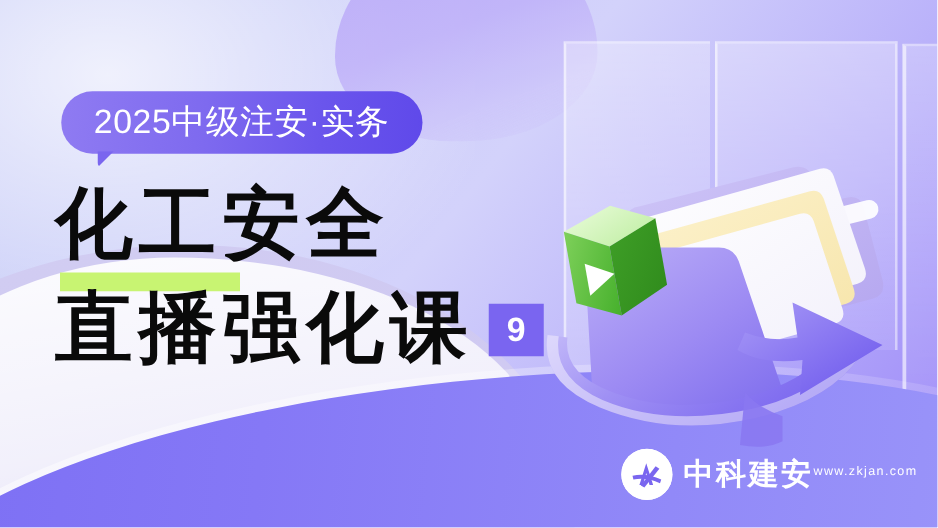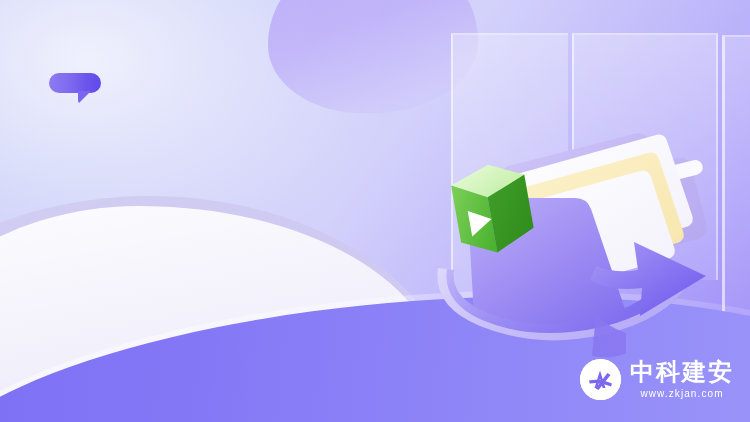--- a/index.html
+++ b/index.html
@@ -158,21 +158,21 @@
     align-items: center;
     gap: 9px;
   }
   .logo-mark {
     width: 41px; height: 41px;
     border-radius: 50%;
     background: #ffffff;
     position: relative;
     flex: 0 0 auto;
   }
-  .logo-text { display: flex; flex-direction: column; line-height: 1; text-align: center; }
+  .logo-text { display: flex; flex-direction: row; line-height: 1; }
   .logo-cn {
     color: #ffffff;
     font-size: 24px;
     font-weight: bold;
     letter-spacing: 2px;
     font-family: "Liberation Sans", "DejaVu Sans", sans-serif;
   }
   .logo-url {
     color: #ffffff;
     font-size: 10px;
@@ -269,24 +269,34 @@
         <path d="M30,38 L70,24 L104,40 L64,56 Z" fill="url(#gCubeTop)"></path>
         <path d="M30,38 L64,56 L64,112 L30,96 Z" fill="url(#gCubeFace)"></path>
         <path d="M64,56 L104,40 L104,94 L64,112 Z" fill="url(#gCubeSide)"></path>
         <path d="M42,66 L64,78 L42,92 Z" fill="#ffffff"></path>
       </g>
     </svg>
   </div>
 
   <div class="pill-wrap">
     <div class="pill">
+      <span>2025中级注安·实务</span>
       <span class="pill-tail"></span>
     </div>
   </div>
 
+  <div class="title-block">
+    <div class="title-line l1">
+      <span class="green-underline"></span>
+      <span class="title-text">化工安全</span>
+    </div>
+    <div class="title-line l2">
+      <span class="title-text">直播强化课</span><span class="ep-badge">9</span>
+    </div>
+  </div>
 
   <div class="logo">
     <div class="logo-mark">
       <svg width="41" height="41" viewBox="0 0 41 41" xmlns="http://www.w3.org/2000/svg">
         <circle cx="20.5" cy="20.5" r="20.5" fill="#ffffff"></circle>
         <path d="M14.5 29 L20 11.5 L25.5 29 L22.6 29 L20 19.4 L17.4 29 Z" fill="#7a66ef"></path>
         <path d="M9 21.5 Q20 19 32 24.5 L31 27.5 Q20 22.5 9.7 24.6 Z" fill="#7a66ef"></path>
         <path d="M27.5 14 L30.5 16 L18.5 31 L15.6 29.4 Z" fill="#7a66ef"></path>
       </svg>
     </div>

